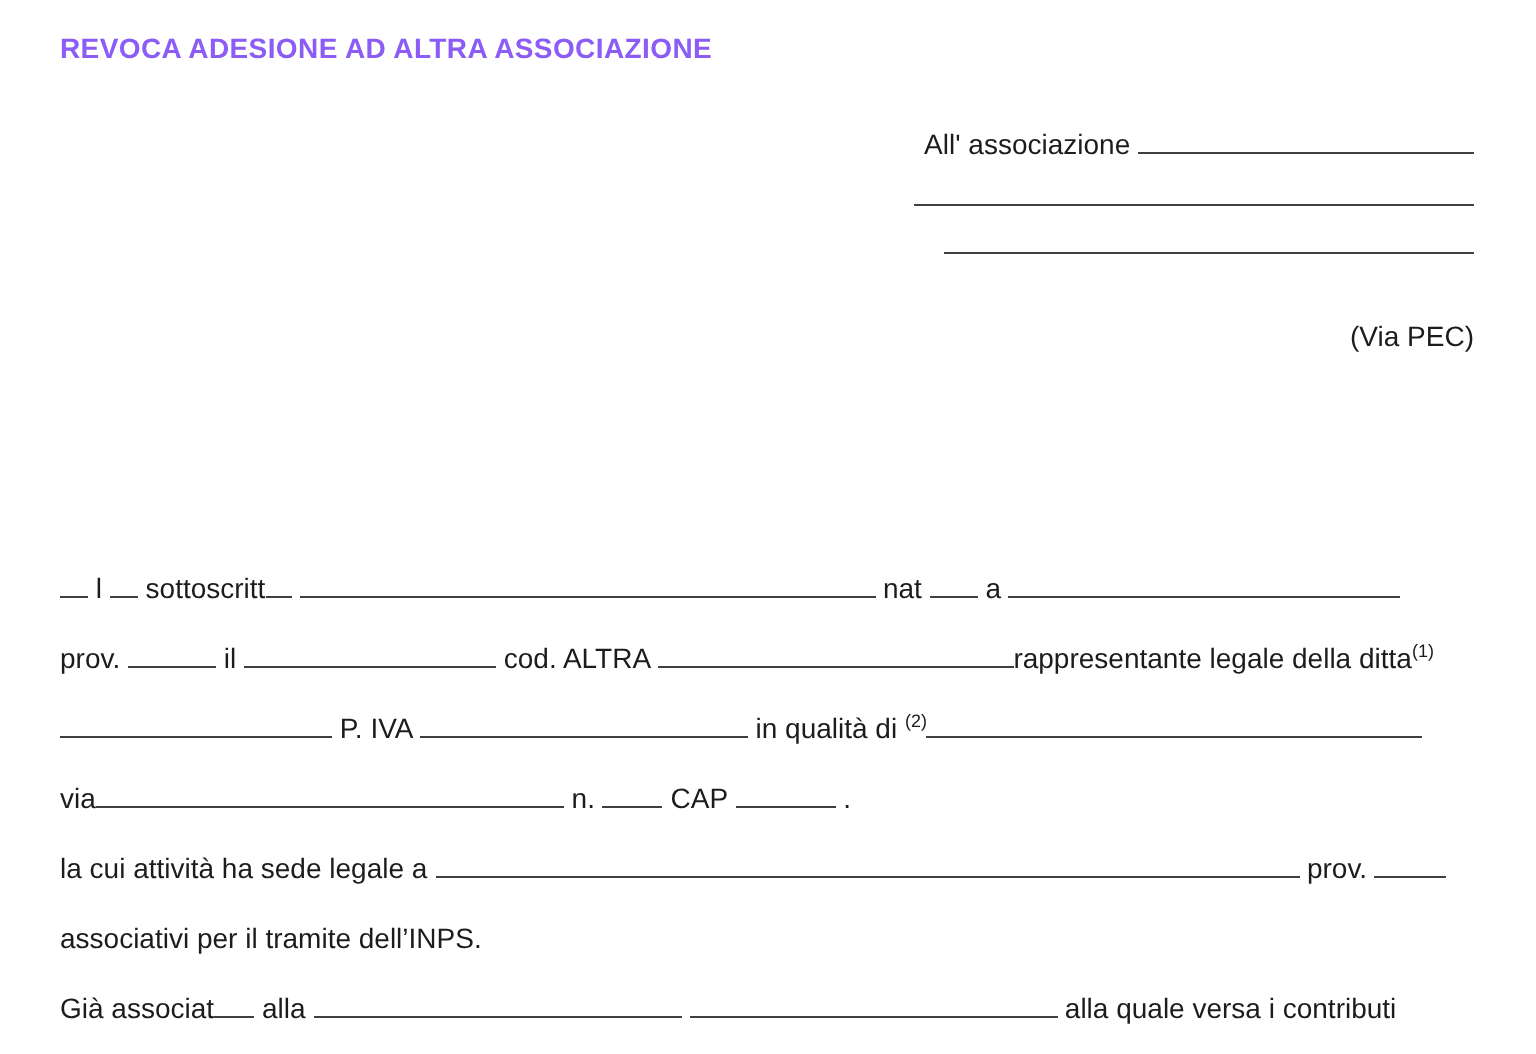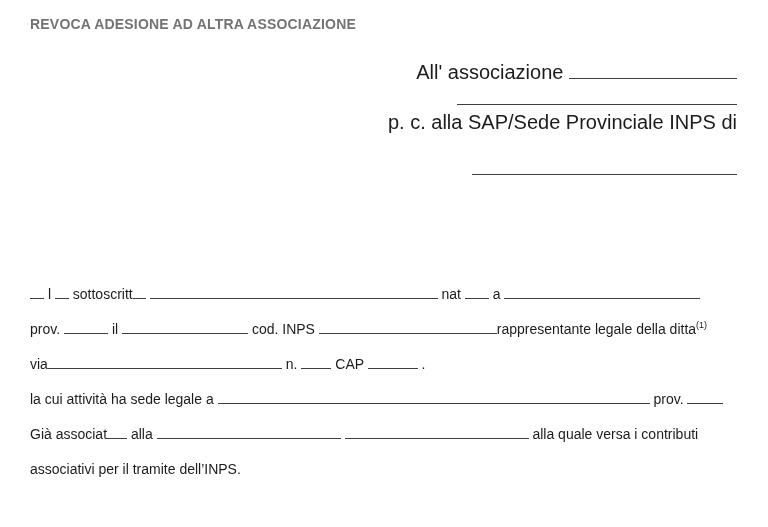--- a/index.html
+++ b/index.html
@@ -7,28 +7,28 @@
   .page {
     position:relative;
     width:768px; height:527px;
     background:#ffffff;
     font-family:"Liberation Sans", sans-serif;
     color:#1c1c1c;
     overflow:hidden;
   }
   .title {
     position:absolute; left:30px; top:16px;
-    font-size:14px; font-weight:bold; color:#737373;
+    font-size:14px; font-weight:bold; color:#8b5cf6;
     letter-spacing:0.2px; white-space:nowrap;
   }
   .recipient {
     position:absolute; right:31px; top:62px;
     text-align:right;
   }
-  .rline { font-size:20px; line-height:20px; white-space:nowrap; }
+  .rline { font-size:14px; line-height:20px; white-space:nowrap; }
   .rline:nth-child(1){ margin-bottom:6px; }
   .rline:nth-child(2){ margin-bottom:4px; }
   .rline:nth-child(3){ margin-bottom:26px; }
   .rline:nth-child(4){ margin-bottom:8px; }
   .rline:nth-child(5){ margin-bottom:0px; }
   .form-body {
     position:absolute; left:30px; top:285px; width:710px;
   }
   .fline {
     font-size:14px; line-height:19px;
@@ -47,24 +47,25 @@
   }
 </style>
 </head>
 <body>
 
 <div class="page">
   <h1 class="title">REVOCA ADESIONE AD ALTRA ASSOCIAZIONE</h1>
   <div class="recipient" id="recipientBlock">
       <div class="rline"><span class="ftext">All' associazione</span> <span class="blank" style="width: 168px;"></span></div>
       <div class="rline"><span class="blank" style="width: 280px;"></span></div>
-      <div class="rline"><span class="ftext">p. c. alla SAP/Sede Provinciale INPS di</span></div>
       <div class="rline"><span class="blank" style="width: 265px;"></span></div>
+      <div class="rline"><span class="ftext">(Via PEC)</span></div>
     </div>
   <div class="form-body" id="formBody">
       <div class="fline"><span class="blank" style="width: 14px;"></span> <span class="ftext">l</span> <span class="blank" style="width: 14px;"></span> <span class="ftext">sottoscritt</span><span class="blank" style="width: 13px;"></span> <span class="blank" style="width: 288px;"></span> <span class="ftext">nat</span> <span class="blank" style="width: 24px;"></span> <span class="ftext">a</span> <span class="blank" style="width: 196px;"></span></div>
-      <div class="fline"><span class="ftext">prov.</span> <span class="blank" style="width: 44px;"></span> <span class="ftext">il</span> <span class="blank" style="width: 126px;"></span> <span class="ftext">cod. INPS</span> <span class="blank" style="width: 178px;"></span><span class="ftext">rappresentante legale della ditta</span><sup class="supnote">(1)</sup></div>
+      <div class="fline"><span class="ftext">prov.</span> <span class="blank" style="width: 44px;"></span> <span class="ftext">il</span> <span class="blank" style="width: 126px;"></span> <span class="ftext">cod. ALTRA</span> <span class="blank" style="width: 178px;"></span><span class="ftext">rappresentante legale della ditta</span><sup class="supnote">(1)</sup></div>
+      <div class="fline"><span class="blank" style="width: 136px;"></span> <span class="ftext">P. IVA</span> <span class="blank" style="width: 164px;"></span> <span class="ftext">in qualità di</span> <sup class="supnote">(2)</sup><span class="blank" style="width: 248px;"></span></div>
       <div class="fline"><span class="ftext">via</span><span class="blank" style="width: 234px;"></span> <span class="ftext">n.</span> <span class="blank" style="width: 30px;"></span> <span class="ftext">CAP</span> <span class="blank" style="width: 50px;"></span> <span class="ftext">.</span></div>
       <div class="fline"><span class="ftext">la cui attività ha sede legale a</span> <span class="blank" style="width: 432px;"></span> <span class="ftext">prov.</span> <span class="blank" style="width: 36px;"></span></div>
+      <div class="fline"><span class="ftext">associativi per il tramite dell’INPS.</span></div>
       <div class="fline"><span class="ftext">Già associat</span><span class="blank" style="width: 20px;"></span> <span class="ftext">alla</span> <span class="blank" style="width: 184px;"></span> <span class="blank" style="width: 184px;"></span> <span class="ftext">alla quale versa i contributi</span></div>
-      <div class="fline"><span class="ftext">associativi per il tramite dell’INPS.</span></div>
     </div>
 </div>
 
 </body></html>

